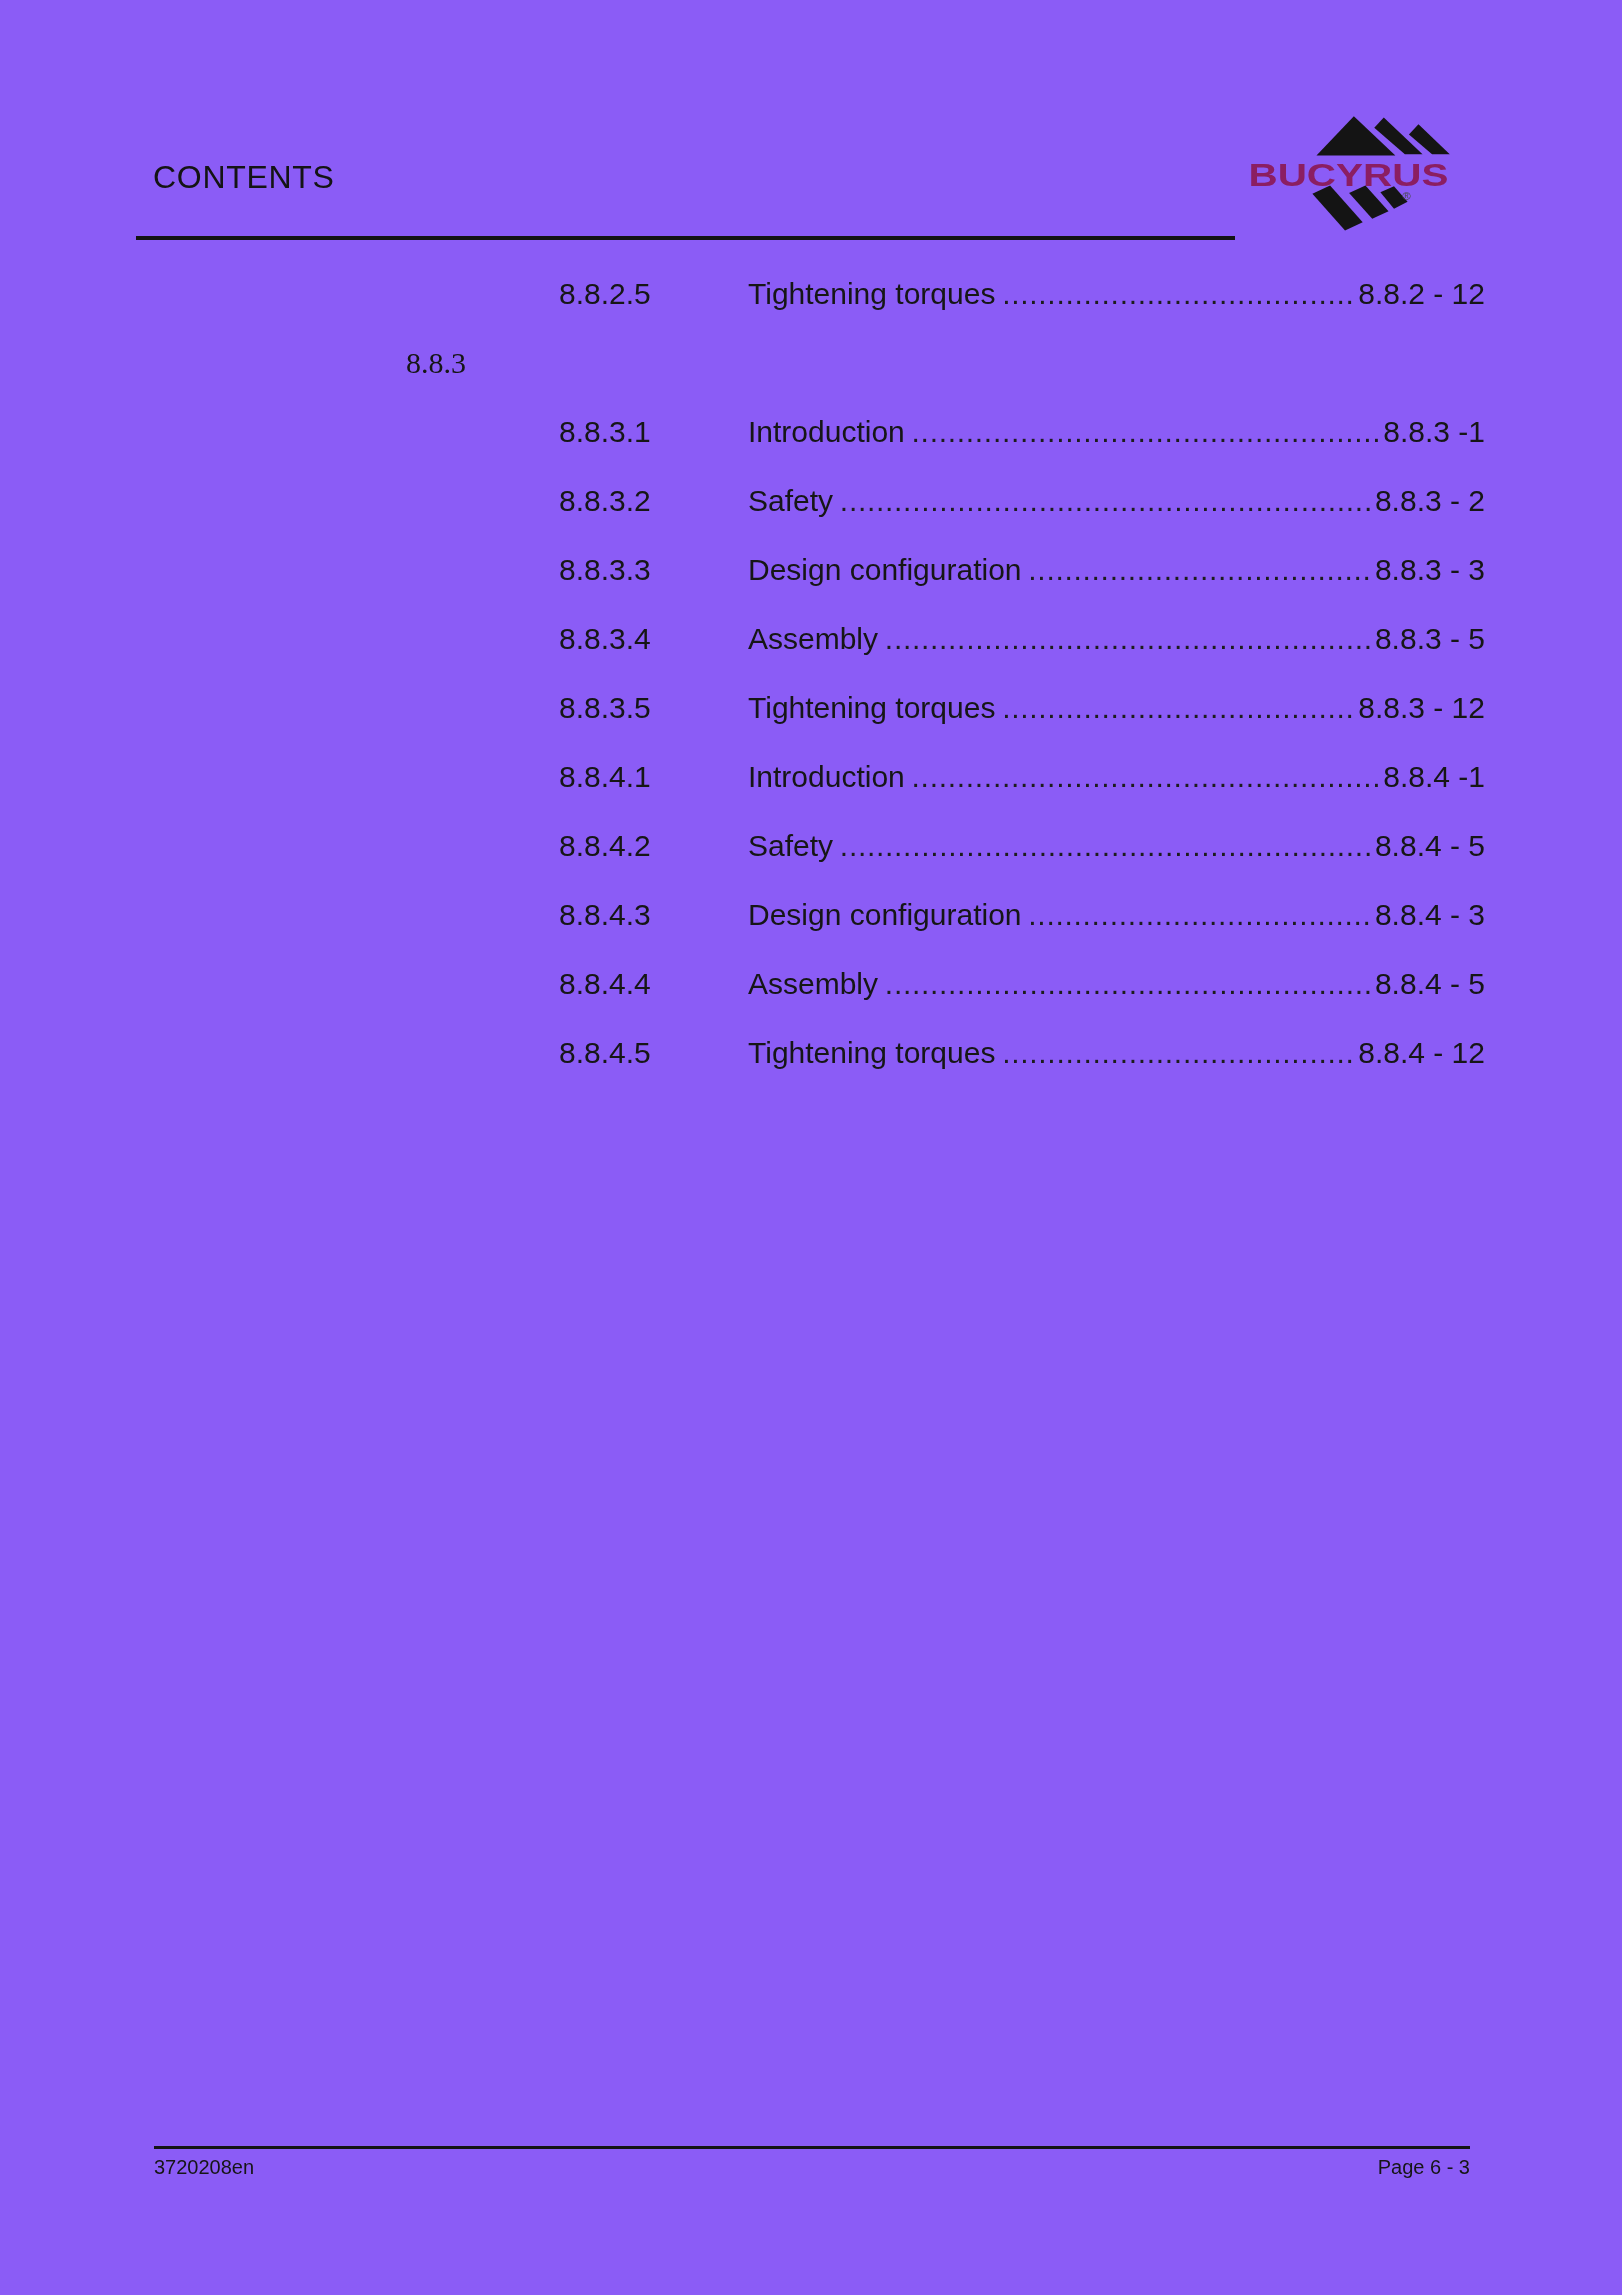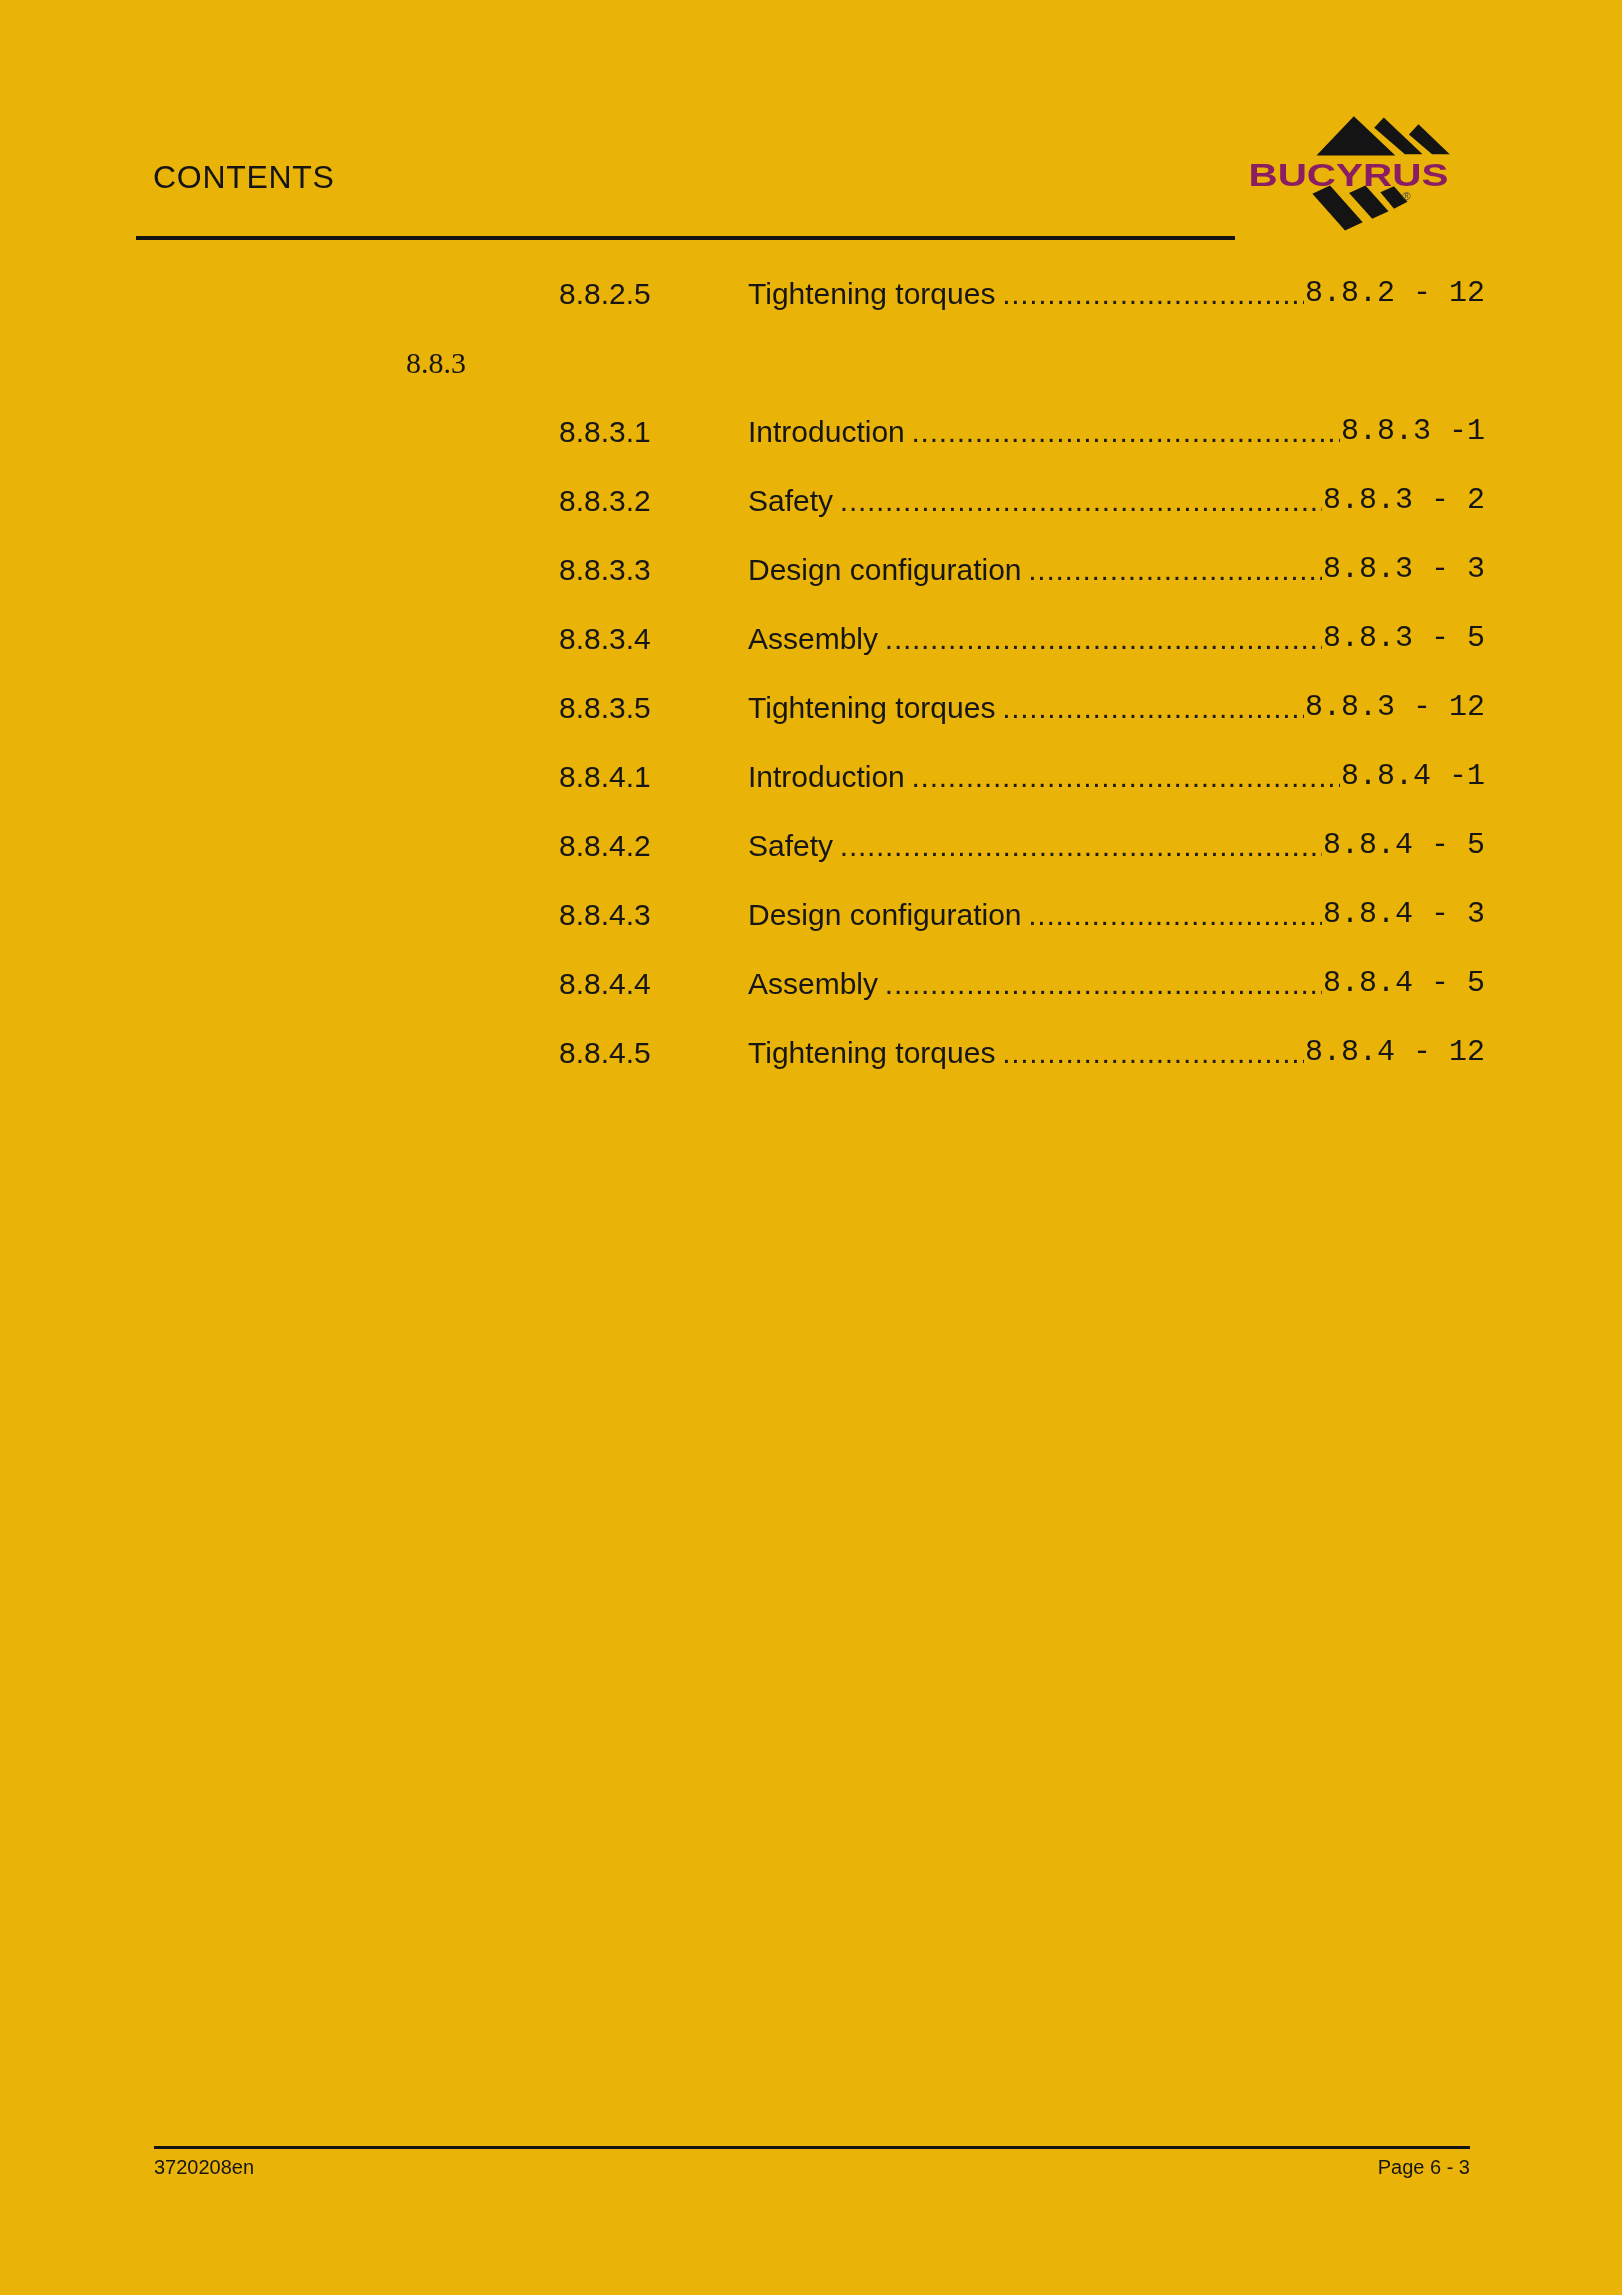--- a/index.html
+++ b/index.html
@@ -4,21 +4,21 @@
 <style>
   html, body {
     margin: 0;
     padding: 0;
     background: #ffffff;
   }
   .page {
     position: relative;
     width: 1622px;
     height: 2295px;
-    background: #eab308;
+    background: #8b5cf6;
     font-family: "Liberation Sans", sans-serif;
     color: #161616;
     overflow: hidden;
   }
 
   
   .contents-title {
     position: absolute;
     left: 153px;
     top: 161px;
@@ -86,21 +86,21 @@
     overflow: hidden;
     white-space: nowrap;
     margin-left: 6.8px;
     margin-right: 1.4px;
     letter-spacing: 0.7px;
     color: #1c1c1c;
   }
   .toc-leader::after {
     content: "......................................................................................................................................................";
   }
-  .toc-page { flex: 0 0 auto; font-family: Liberation Mono, monospace; }
+  .toc-page { flex: 0 0 auto; }
 
   
   .footer-rule {
     position: absolute;
     left: 154px;
     top: 2146px;
     width: 1316px;
     height: 3.4px;
     background: #141414;
   }

